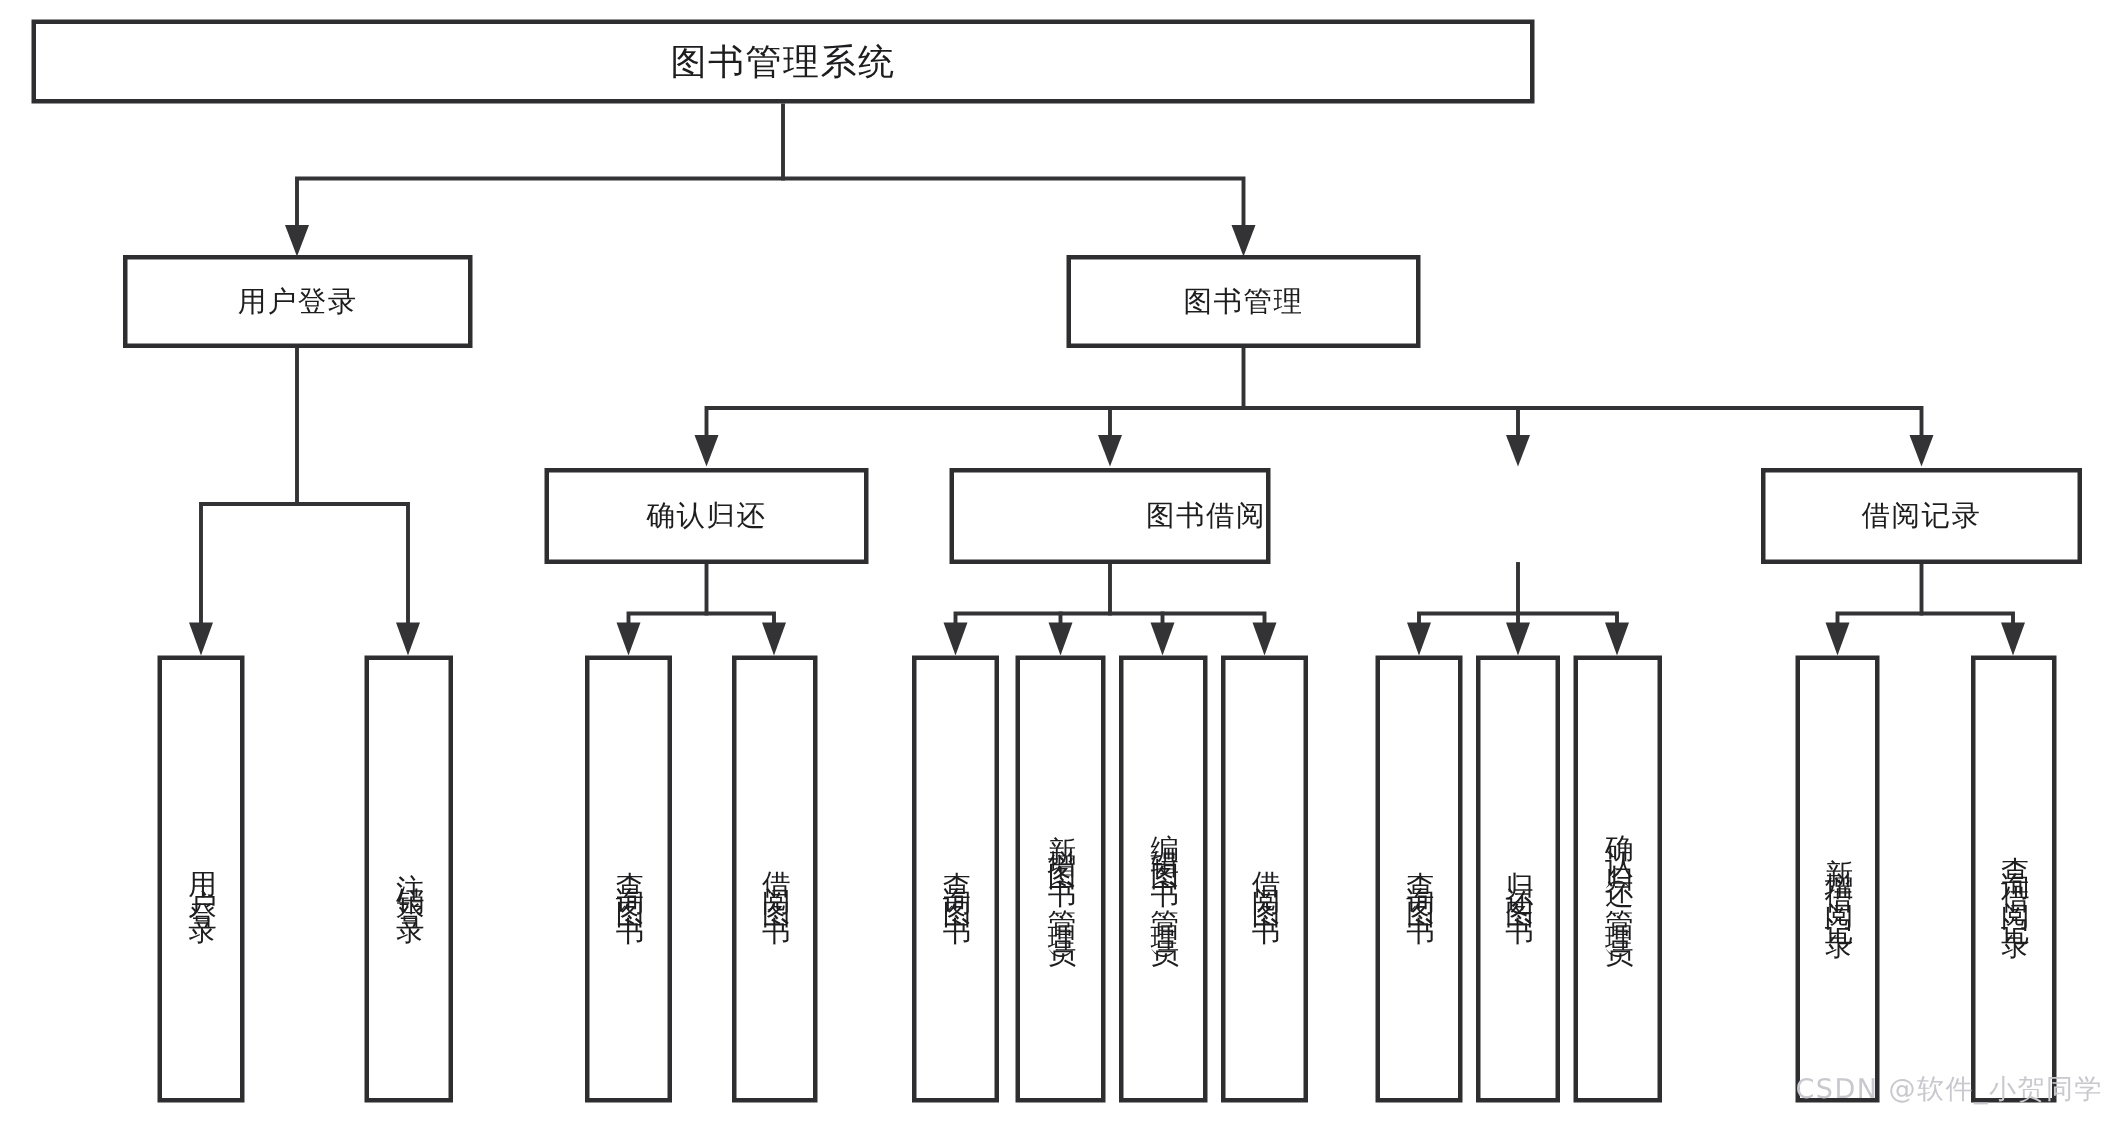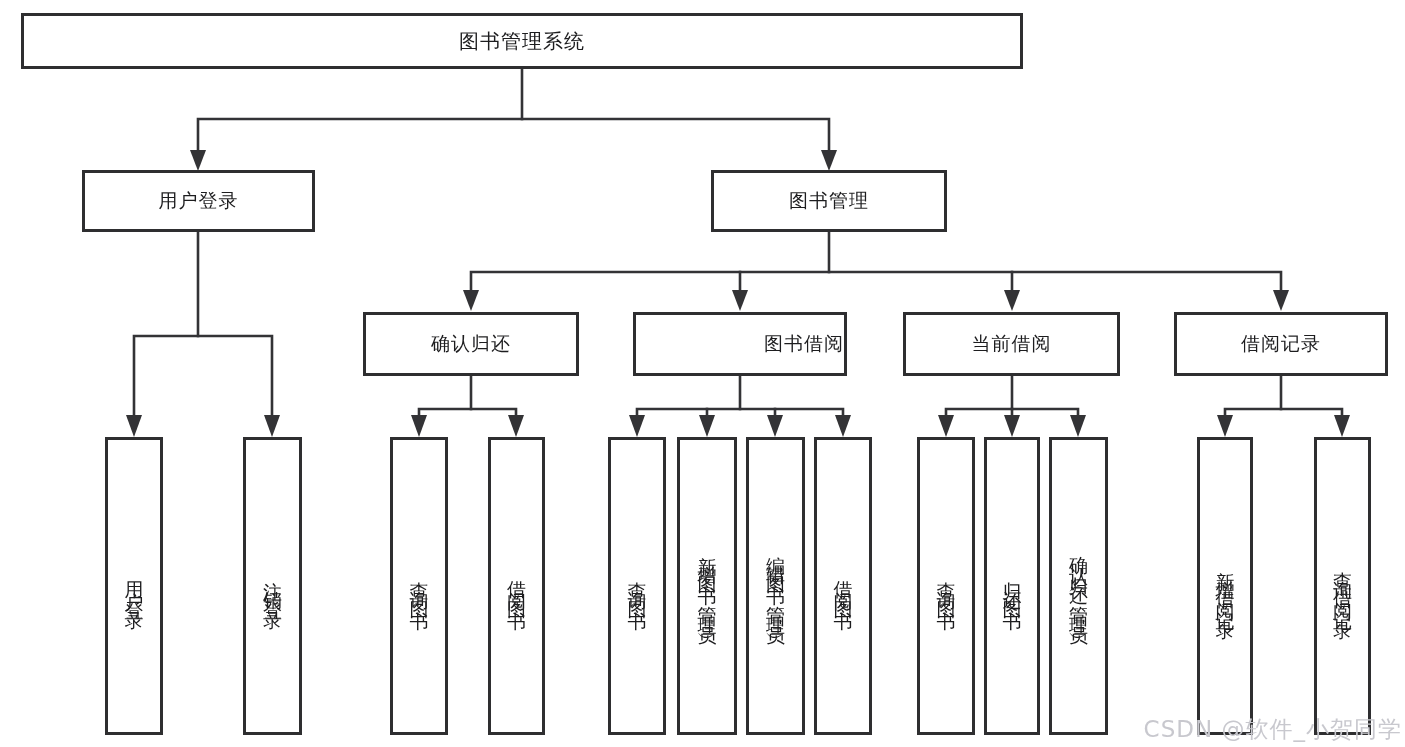--- a/index.html
+++ b/index.html
@@ -14,28 +14,28 @@
   svg.connectors path { stroke:var(--line,#333336); stroke-width:2.6; fill:none; stroke-linecap:square; }
   svg.connectors polygon { fill:var(--line,#333336); }
   .node {
     position:absolute; box-sizing:border-box;
     background:var(--box-fill,#ffffff);
     border:3px solid var(--box-border,#2e2e30);
     display:flex; align-items:center; justify-content:center;
     z-index:2;
   }
   .node.h span { font-size:19px; letter-spacing:1px; white-space:nowrap; }
-  .node.root span { font-size:20px; }
+  .node.root span { font-size:24px; }
   .node.v span {
     writing-mode:vertical-rl; text-orientation:mixed;
     font-size:19px; letter-spacing:10px; line-height:1.05;
   }
   .watermark {
     position:absolute; right:3px; top:714px;
-    font-size:23px; letter-spacing:1px;
+    font-size:18px; letter-spacing:1px;
     color:var(--watermark,#c8c8ce);
     z-index:5; white-space:nowrap;
   }
 </style>
 </head>
 <body>
 
 <div class="canvas">
 
   <svg class="connectors" viewBox="0 0 1405 747" aria-hidden="true">
@@ -96,23 +96,20 @@
   <div class="node h" style="left:711px; top:170px; width:236px; height:62px;text-align:right;">
     <span>图书管理</span>
   </div>
 
   <div class="node h" style="left:363px; top:312px; width:216px; height:64px;">
     <span>确认归还</span>
   </div>
   <div class="node h" style="left:633px; top:312px; width:214px; height:64px;justify-content:flex-end;">
     <span>图书借阅</span>
   </div>
-  <div class="node h" style="left:903px; top:312px; width:217px; height:64px;">
-    <span>当前借阅</span>
-  </div>
   <div class="node h" style="left:1174px; top:312px; width:214px; height:64px;">
     <span>借阅记录</span>
   </div>
 
   <div class="node v" style="left:105px; top:437px; width:58px; height:298px;">
     <span>用户登录</span>
   </div>
   <div class="node v" style="left:243px; top:437px; width:59px; height:298px;">
     <span>注销登录</span>
   </div>

